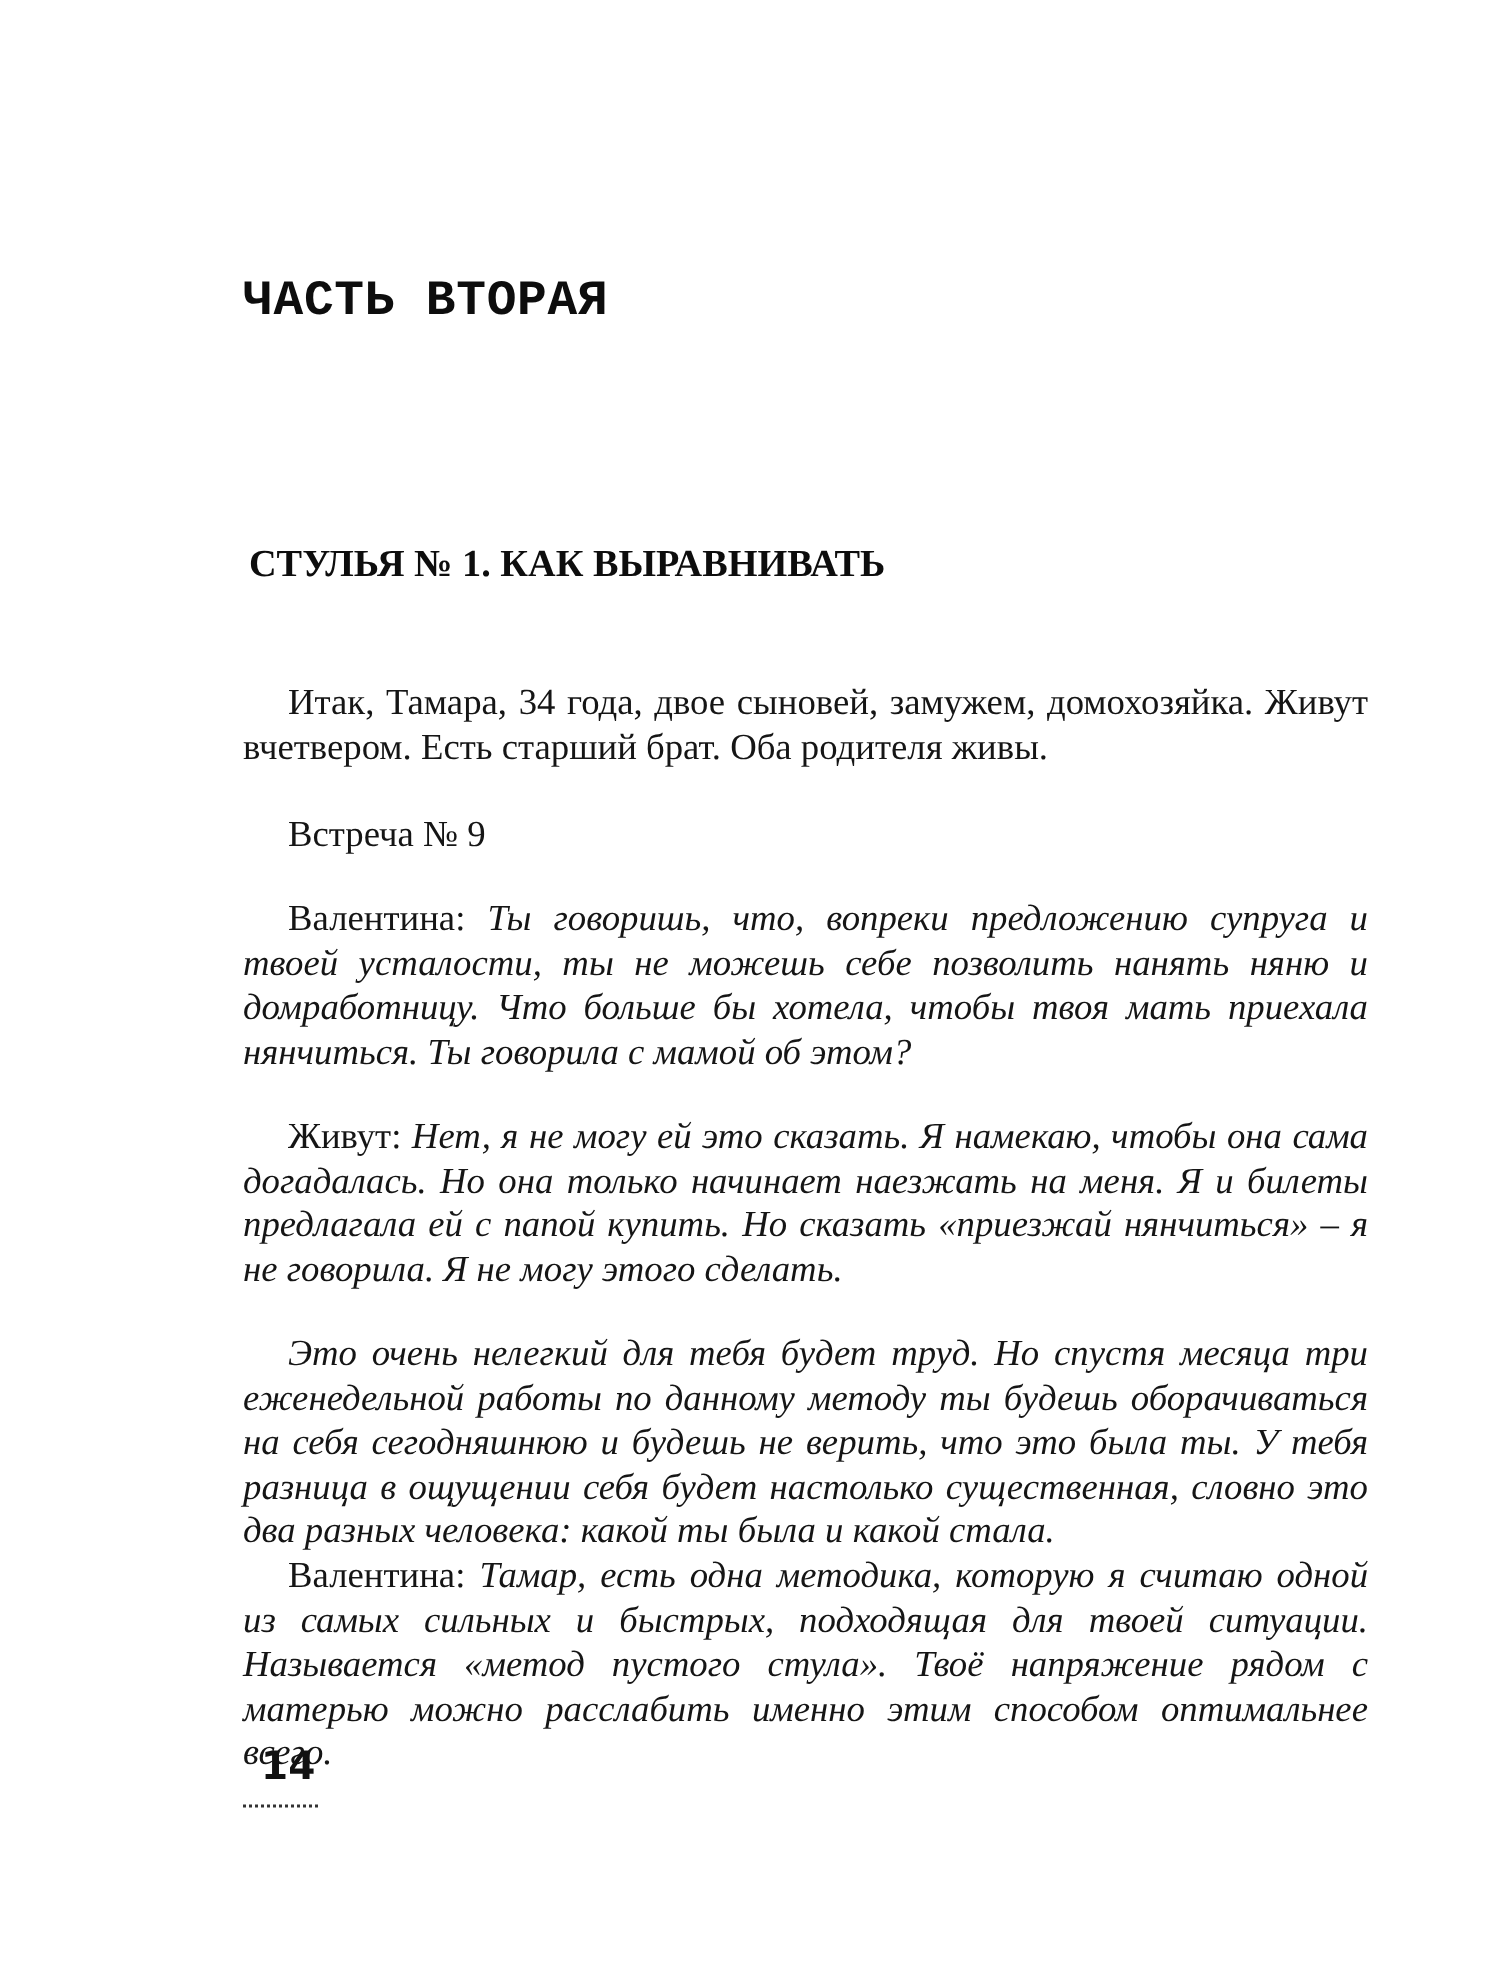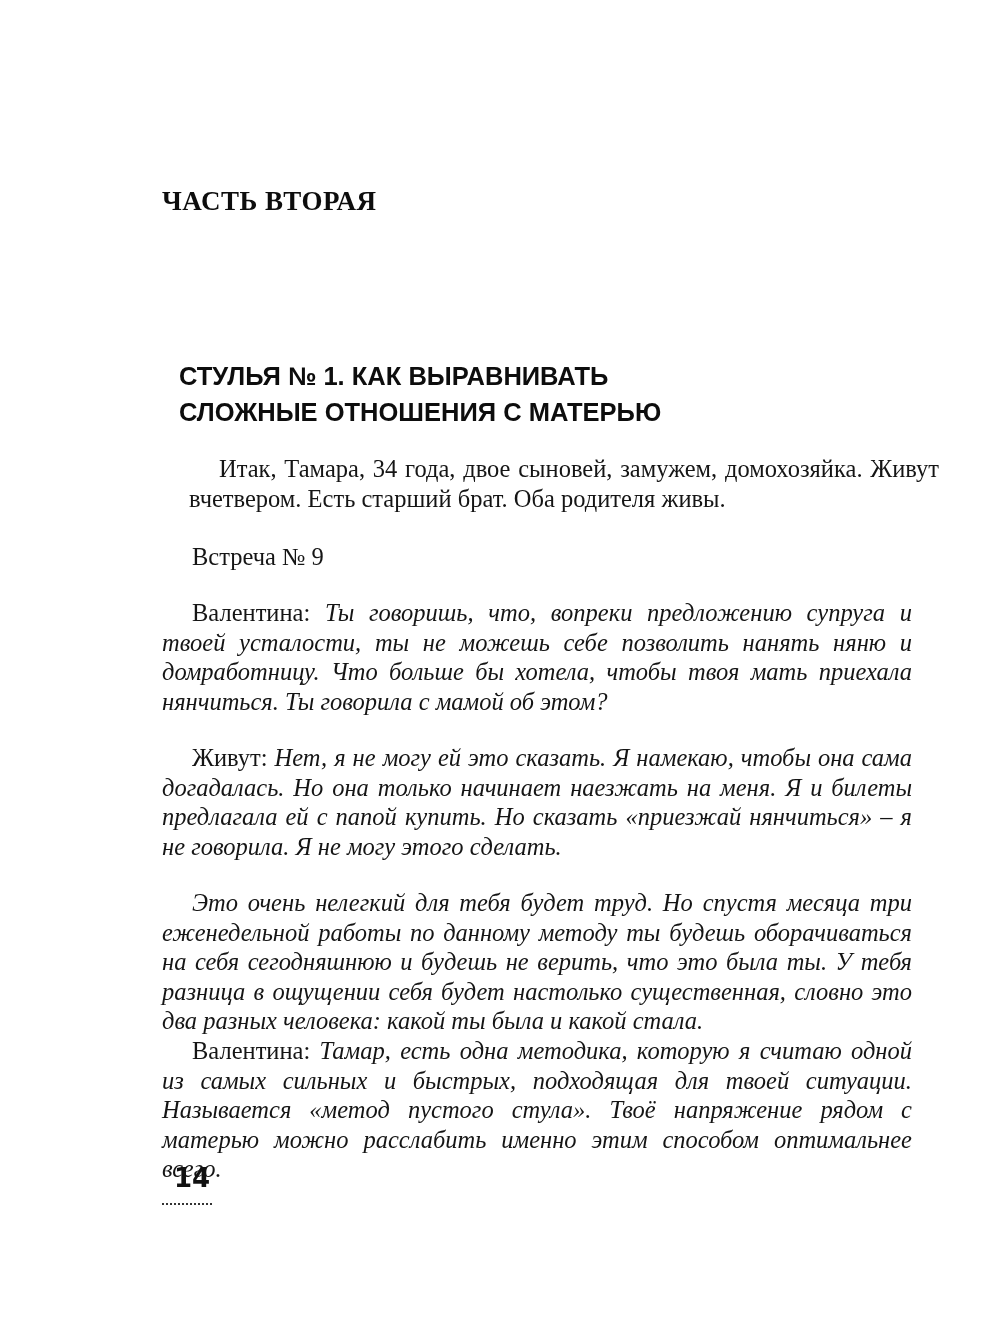--- a/index.html
+++ b/index.html
@@ -18,53 +18,53 @@
       position: absolute;
       left: 162px;
       top: 0;
       width: 750px;
     }
     .part-title {
       position: absolute;
       top: 181px;
       left: 0;
       margin: 0;
-      font-family: Liberation Serif, serif;
+      font-family: Liberation Mono, monospace;
       font-weight: bold;
-      font-size: 27px;
+      font-size: 33px;
       letter-spacing: 0.5px;
       line-height: 40px;
       white-space: nowrap;
       color: #0d0d0d;
     }
     .chapter-title {
       position: absolute;
       top: 358px;
-      left: 17px;
+      left: 4px;
       margin: 0;
-      font-family: Liberation Sans, sans-serif;
+      font-family: Liberation Serif, serif;
       font-weight: bold;
       font-size: 25.5px;
       letter-spacing: 0px;
       line-height: 36px;
       color: #0d0d0d;
     }
     .chapter-title span { display: block; white-space: nowrap; }
     .body-text {
       position: absolute;
       left: 0;
       width: 750px;
       font-family: "Liberation Serif", "DejaVu Serif", serif;
       font-size: 24.5px;
       line-height: 29.6px;
       text-align: justify;
       color: #151515;
     }
     .body-text p { margin: 0; text-indent: 30px; }
-    .intro { top: 454px; margin-left: 27px; }
+    .intro { top: 454px; }
     .meeting { top: 542px; }
     .dialogue { font-style: italic; }
     .dialogue .speaker { font-style: normal; font-weight: normal; }
     .d1 { top: 598px; }
     .d2 { top: 743px; }
     .d3 { top: 888px; }
     .page-number {
       position: absolute;
       top: 1163px;
       left: 12px;
@@ -83,21 +83,20 @@
   </style>
 </head>
 <body>
 
 <div class="page">
 
   <h1 class="part-title">ЧАСТЬ ВТОРАЯ</h1>
 
   <h2 class="chapter-title">
     <span>СТУЛЬЯ № 1. КАК ВЫРАВНИВАТЬ</span>
-    <span>СЛОЖНЫЕ ОТНОШЕНИЯ С МАТЕРЬЮ</span>
   </h2>
 
   <div class="body-text intro">
     <p>Итак, Тамара, 34 года, двое сыновей, замужем, домохозяйка. Живут вчетвером. Есть старший брат. Оба родителя живы.</p>
   </div>
 
   <div class="body-text meeting">
     <p>Встреча № 9</p>
   </div>
 

